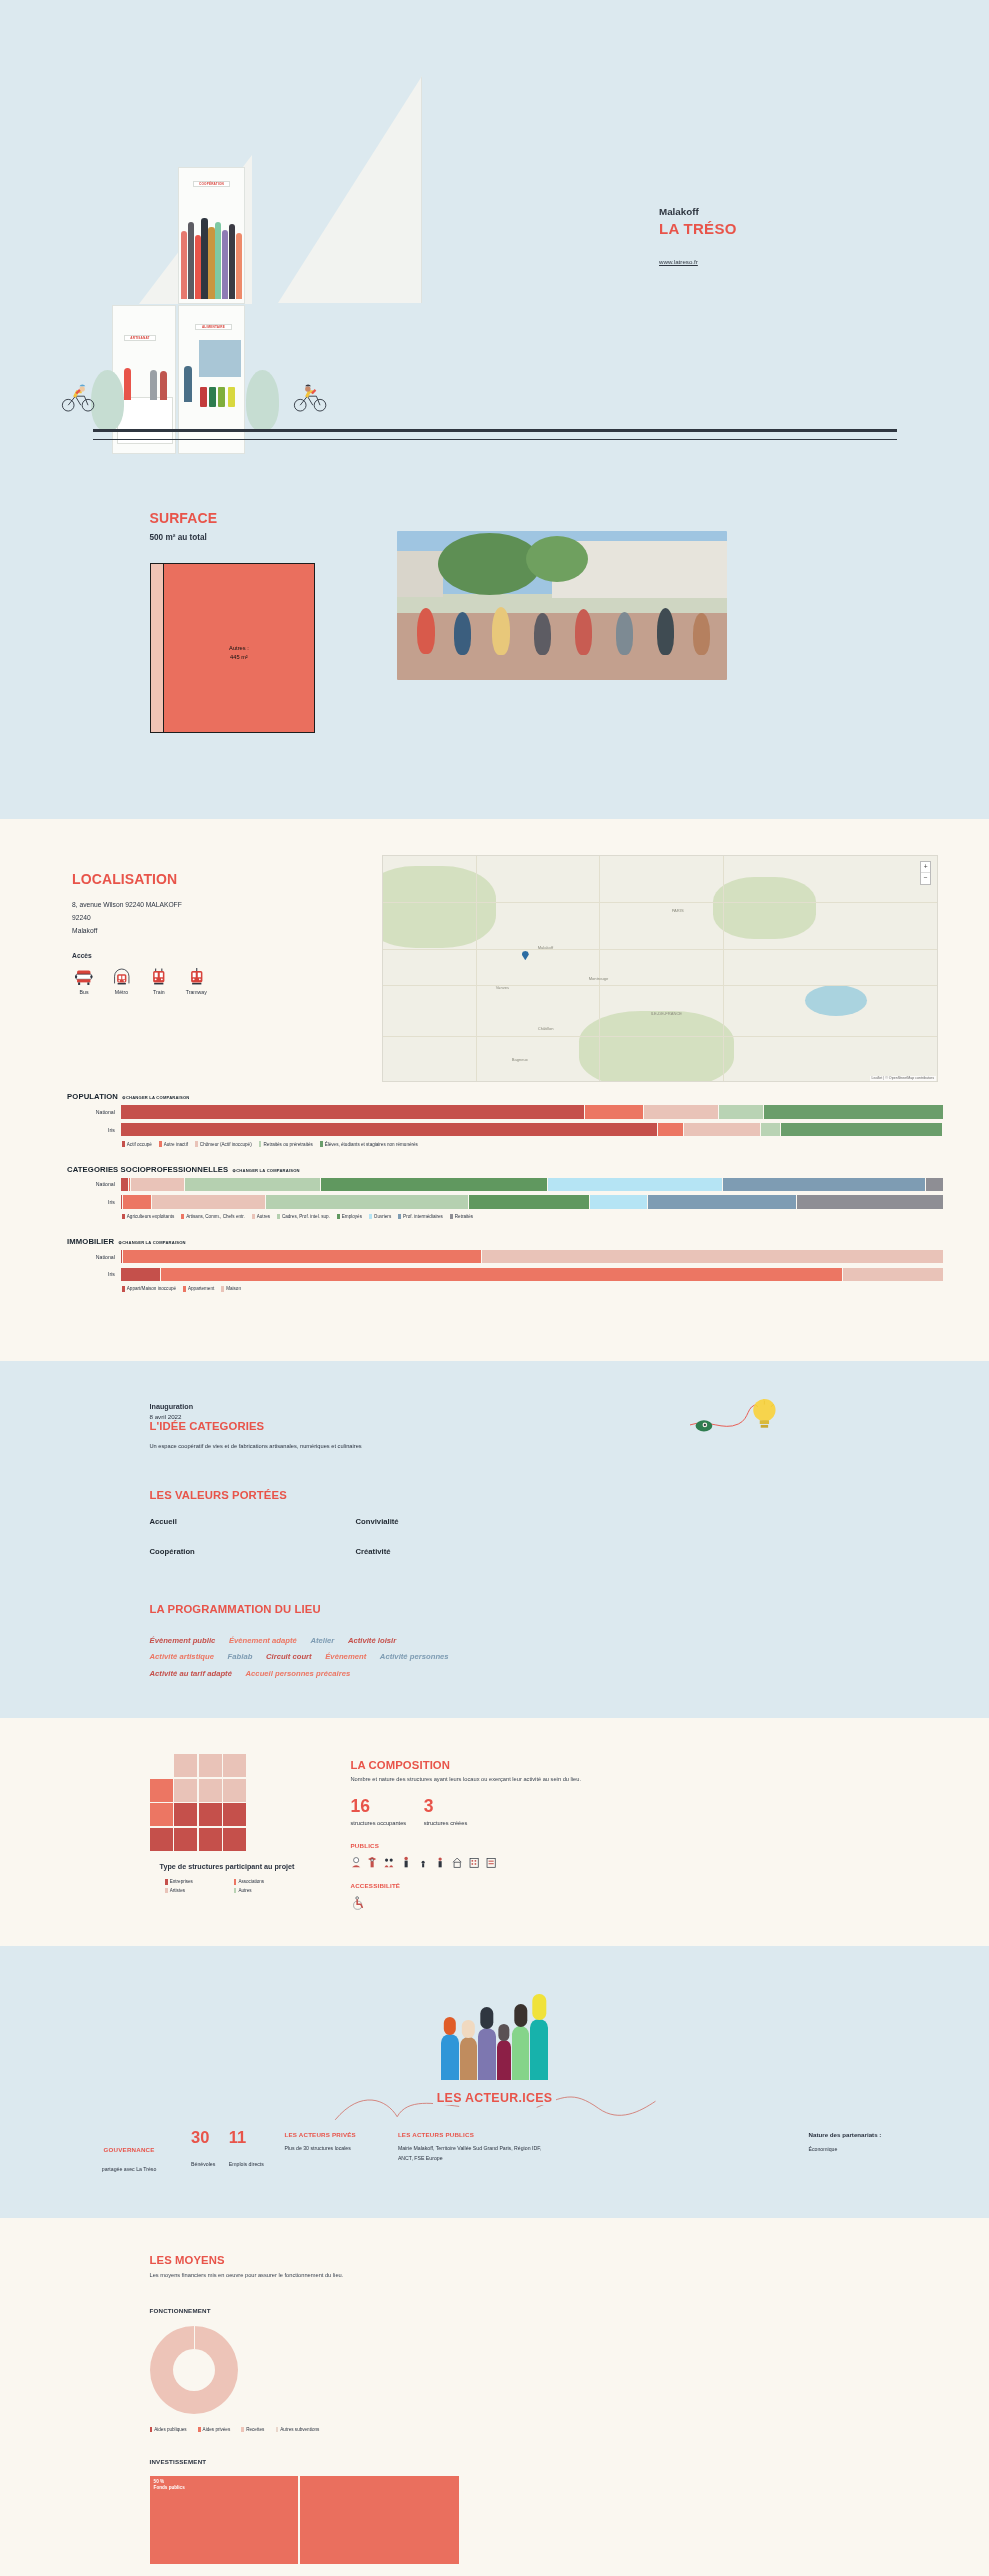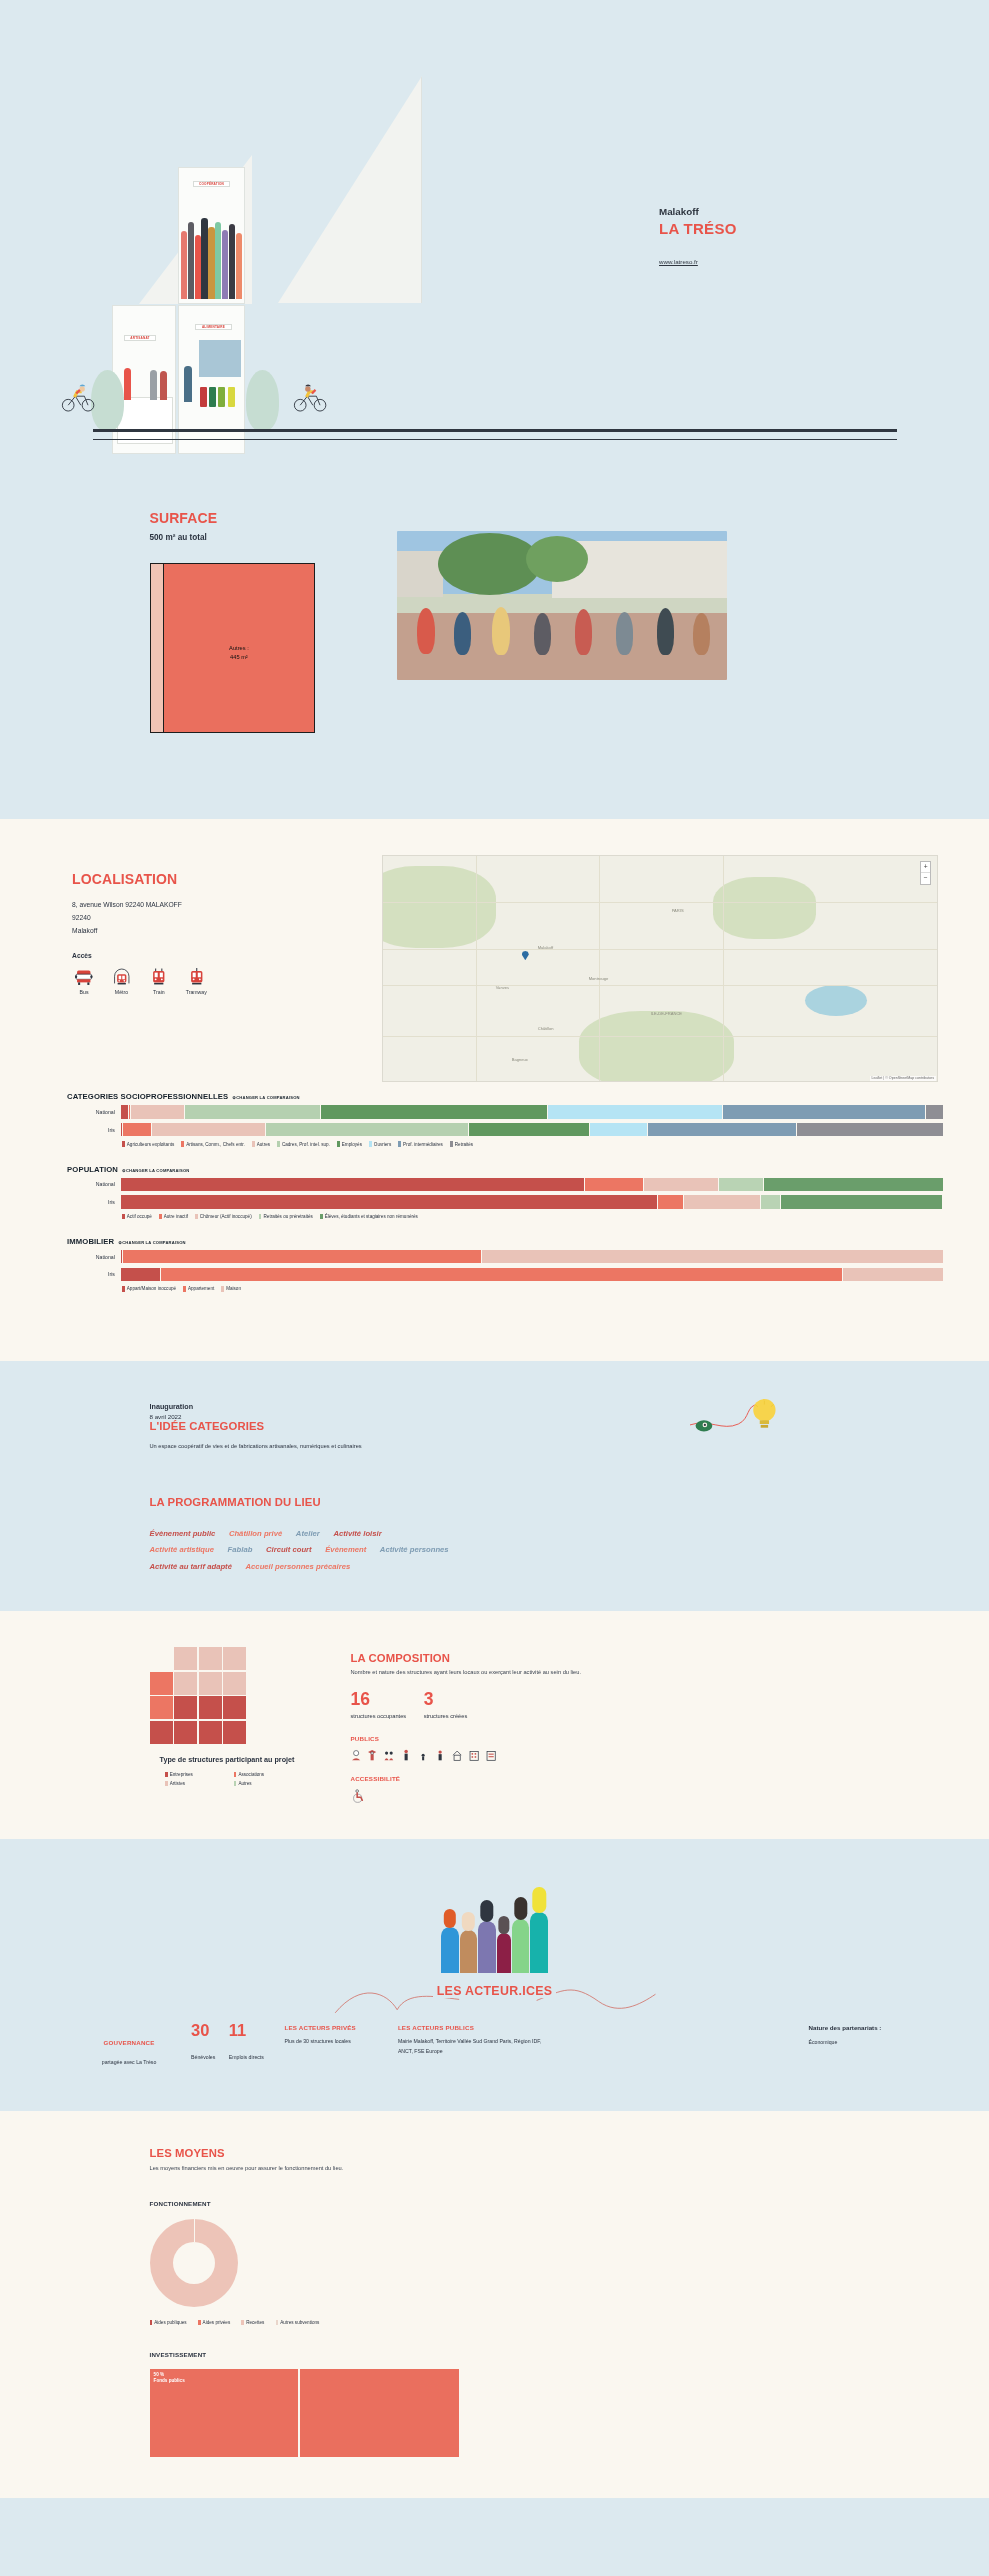--- a/index.html
+++ b/index.html
@@ -384,20 +384,69 @@
         <div>−</div>
       </div>
       <div class="map-attrib">Leaflet | © OpenStreetMap contributors</div>
     </div>
   </div>
 
   <div class="stats">
 
     <div class="statblock">
       <div class="stat-head">
+        <span class="stat-name">POPULATION</span>
+        <span class="stat-change">⚙<span>CHANGER LA COMPARAISON</span></span>
+      </div>
+      <div class="barline">
+        <span class="barlabel">National</span>
+        <span class="bar">
+          <span style="width:56.6%;background:#c5504b"></span>
+            <span style="width:7.1%;background:#ec7663"></span>
+            <span style="width:9.1%;background:#e9c3b8"></span>
+            <span style="width:5.3%;background:#b9d3b4"></span>
+            <span style="width:21.9%;background:#6a9e6b"></span>
+        </span>
+      </div>
+      <div class="barline">
+        <span class="barlabel">Iris</span>
+        <span class="bar">
+          <span style="width:65.6%;background:#c5504b"></span>
+            <span style="width:3.0%;background:#ec7663"></span>
+            <span style="width:9.3%;background:#e9c3b8"></span>
+            <span style="width:2.4%;background:#b9d3b4"></span>
+            <span style="width:19.7%;background:#6a9e6b"></span>
+        </span>
+      </div>
+      <div class="legend">
+        <span class="lg">
+            <i style="background:#c5504b"></i>
+            <em style="font-style:normal">Actif occupé</em>
+          </span>
+        <span class="lg">
+            <i style="background:#ec7663"></i>
+            <em style="font-style:normal">Autre inactif</em>
+          </span>
+        <span class="lg">
+            <i style="background:#e9c3b8"></i>
+            <em style="font-style:normal">Chômeur (Actif inoccupé)</em>
+          </span>
+        <span class="lg">
+            <i style="background:#b9d3b4"></i>
+            <em style="font-style:normal">Retraités ou préretraités</em>
+          </span>
+        <span class="lg">
+            <i style="background:#6a9e6b"></i>
+            <em style="font-style:normal">Élèves, étudiants et stagiaires non rémunérés</em>
+          </span>
+      </div>
+    </div>
+
+    <div class="statblock">
+      <div class="stat-head">
         <span class="stat-name">CATEGORIES SOCIOPROFESSIONNELLES</span>
         <span class="stat-change">⚙<span>CHANGER LA COMPARAISON</span></span>
       </div>
       <div class="barline">
         <span class="barlabel">National</span>
         <span class="bar">
           <span style="width:0.9%;background:#c5504b"></span>
             <span style="width:0.1%;background:#ec7663"></span>
             <span style="width:6.5%;background:#e9c3b8"></span>
             <span style="width:16.6%;background:#b5d0b0"></span>
@@ -451,69 +500,20 @@
           </span>
         <span class="lg">
             <i style="background:#8e8e94"></i>
             <em style="font-style:normal">Retraités</em>
           </span>
       </div>
     </div>
 
     <div class="statblock">
       <div class="stat-head">
-        <span class="stat-name">POPULATION</span>
-        <span class="stat-change">⚙<span>CHANGER LA COMPARAISON</span></span>
-      </div>
-      <div class="barline">
-        <span class="barlabel">National</span>
-        <span class="bar">
-          <span style="width:56.6%;background:#c5504b"></span>
-            <span style="width:7.1%;background:#ec7663"></span>
-            <span style="width:9.1%;background:#e9c3b8"></span>
-            <span style="width:5.3%;background:#b9d3b4"></span>
-            <span style="width:21.9%;background:#6a9e6b"></span>
-        </span>
-      </div>
-      <div class="barline">
-        <span class="barlabel">Iris</span>
-        <span class="bar">
-          <span style="width:65.6%;background:#c5504b"></span>
-            <span style="width:3.0%;background:#ec7663"></span>
-            <span style="width:9.3%;background:#e9c3b8"></span>
-            <span style="width:2.4%;background:#b9d3b4"></span>
-            <span style="width:19.7%;background:#6a9e6b"></span>
-        </span>
-      </div>
-      <div class="legend">
-        <span class="lg">
-            <i style="background:#c5504b"></i>
-            <em style="font-style:normal">Actif occupé</em>
-          </span>
-        <span class="lg">
-            <i style="background:#ec7663"></i>
-            <em style="font-style:normal">Autre inactif</em>
-          </span>
-        <span class="lg">
-            <i style="background:#e9c3b8"></i>
-            <em style="font-style:normal">Chômeur (Actif inoccupé)</em>
-          </span>
-        <span class="lg">
-            <i style="background:#b9d3b4"></i>
-            <em style="font-style:normal">Retraités ou préretraités</em>
-          </span>
-        <span class="lg">
-            <i style="background:#6a9e6b"></i>
-            <em style="font-style:normal">Élèves, étudiants et stagiaires non rémunérés</em>
-          </span>
-      </div>
-    </div>
-
-    <div class="statblock">
-      <div class="stat-head">
         <span class="stat-name">IMMOBILIER</span>
         <span class="stat-change">⚙<span>CHANGER LA COMPARAISON</span></span>
       </div>
       <div class="barline">
         <span class="barlabel">National</span>
         <span class="bar">
           <span style="width:0.1%;background:#c5504b"></span>
             <span style="width:43.7%;background:#ec7663"></span>
             <span style="width:56.2%;background:#e9c3b8"></span>
         </span>
@@ -557,26 +557,35 @@
       <ellipse cx="30" cy="60" rx="18" ry="12" fill="#2f7d4f"></ellipse>
       <circle cx="32" cy="58" r="5" fill="#f2efe4"></circle>
       <circle cx="32" cy="58" r="2.4" fill="#2f3640"></circle>
       <path d="M104 56 C130 44, 120 16, 146 14" fill="none" stroke="#e8544a" stroke-width="2"></path>
       <circle cx="160" cy="26" r="24" fill="#f7d44c"></circle>
       <path d="M150 48 h20 v8 h-20 z" fill="#d9b93a"></path>
       <path d="M152 58 h16 v6 h-16 z" fill="#c9a832"></path>
       <path d="M160 6 v8 M180 14 l-6 5 M140 14 l6 5" stroke="#f0c93a" stroke-width="2" fill="none"></path>
     </svg>
 
+    <div class="valeurs">
+      <h2 class="title t-md">LES VALEURS PORTÉES</h2>
+      <div class="val-grid">
+        <div class="val">Accueil</div>
+        <div class="val">Convivialité</div>
+        <div class="val">Coopération</div>
+        <div class="val">Créativité</div>
+      </div>
+    </div>
 
     <div class="prog">
       <h2 class="title t-md">LA PROGRAMMATION DU LIEU</h2>
       <div class="tags">
         <span class="tag" style="color:#c5504b">Évènement public</span>
-        <span class="tag" style="color:#ec7663">Châtillon privé</span>
+        <span class="tag" style="color:#ec7663">Évènement adapté</span>
         <span class="tag" style="color:#7e9cb3">Atelier</span>
         <span class="tag" style="color:#c5504b">Activité loisir</span>
         <br>
         <span class="tag" style="color:#ec7663">Activité artistique</span>
         <span class="tag" style="color:#7e9cb3">Fablab</span>
         <span class="tag" style="color:#c5504b">Circuit court</span>
         <span class="tag" style="color:#ec7663">Évènement</span>
         <span class="tag" style="color:#7e9cb3">Activité personnes</span>
         <br>
         <span class="tag" style="color:#c5504b">Activité au tarif adapté</span>

